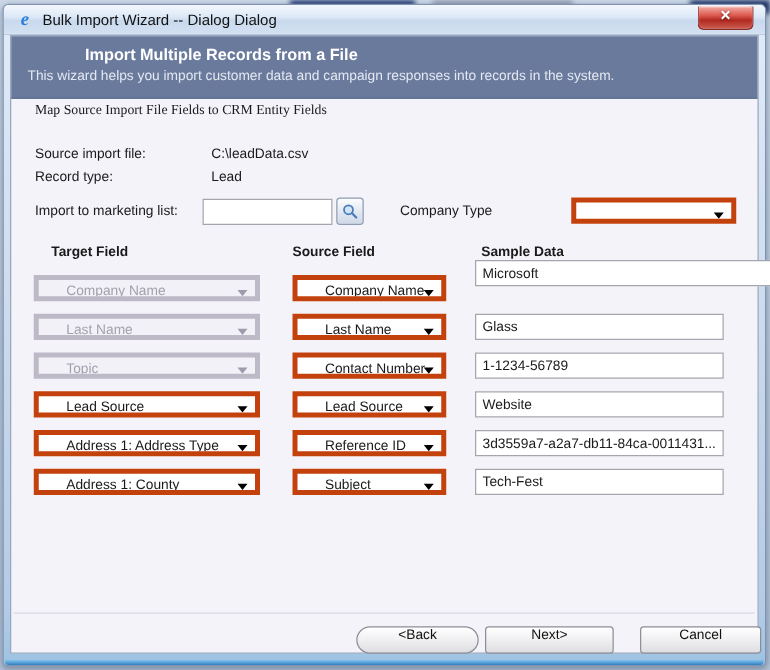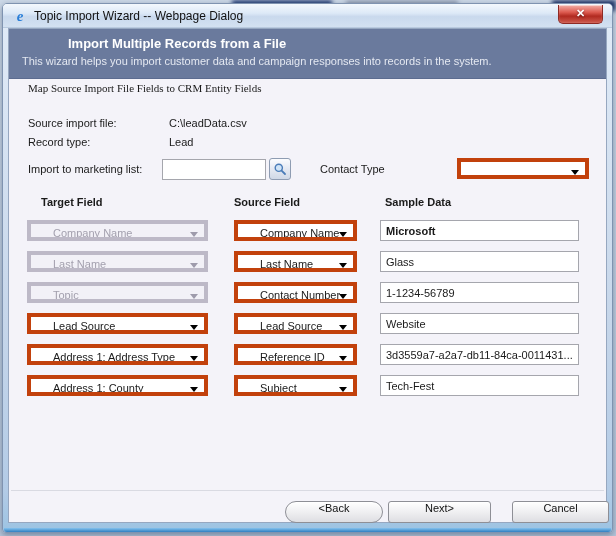--- a/index.html
+++ b/index.html
@@ -111,21 +111,21 @@
 <body>
 
 <div class="bg-blob b1"></div>
 <div class="bg-blob b2"></div>
 <div class="bg-blob b3"></div>
 
 <div class="dialog">
 
   <div class="titlebar">
     <span class="app-icon">e</span>
-    <span class="title-text">Topic Import Wizard -- Webpage Dialog</span>
+    <span class="title-text">Bulk Import Wizard -- Dialog Dialog</span>
   </div>
   <div class="close-btn">
     <span>✕</span>
   </div>
 
   <div class="page">
 
     <div class="band">
       <div class="band-title">Import Multiple Records from a File</div>
       <div class="band-sub">This wizard helps you import customer data and campaign responses into records in the system.</div>
@@ -142,37 +142,37 @@
       <div class="lbl" style="left:160px; top:56px;">Lead</div>
 
       <div class="lbl" style="left:19px; top:83px;">Import to marketing list:</div>
       <input class="tb" style="left: 153px; top: 79px; width: 104px;" value="">
       <div class="lookup-btn" style="left:260px; top:78px;">
         <svg width="14" height="14" viewBox="0 0 14 14">
           <circle cx="5.8" cy="5.8" r="3.6" fill="#cfe4f7" stroke="#4a7cb8" stroke-width="1.4"></circle>
           <line x1="8.6" y1="8.6" x2="12" y2="12" stroke="#4a7cb8" stroke-width="1.8" stroke-linecap="round"></line>
         </svg>
       </div>
-      <div class="lbl" style="left:311px; top:83px;">Contact Type</div>
+      <div class="lbl" style="left:311px; top:83px;">Company Type</div>
       <div class="combo" style="left:448px; top:78px; width:132px;">
         <span></span>
         <span class="arrow"></span>
       </div>
 
       <div class="hdr" style="left:32px; top:116px;">Target Field</div>
       <div class="hdr" style="left:225px; top:116px;">Source Field</div>
       <div class="hdr" style="left:376px; top:116px;">Sample Data</div>
 
       <div class="combo disabled" style="left:18px; top:140px; width:181px;">
         <span>Company Name</span><span class="arrow"></span>
       </div>
       <div class="combo" style="left:225px; top:140px; width:123px;">
         <span>Company Name</span><span class="arrow"></span>
       </div>
-      <input class="tb" style="left: 371px; top: 140px; width: 199px; font-weight: bold;" readonly="" value="Microsoft">
+      <input class="tb" style="left: 371px; top: 128px; width: 237px;" readonly="" value="Microsoft">
 
       <div class="combo disabled" style="left:18px; top:171px; width:181px;">
         <span>Last Name</span><span class="arrow"></span>
       </div>
       <div class="combo" style="left:225px; top:171px; width:123px;">
         <span>Last Name</span><span class="arrow"></span>
       </div>
       <input class="tb" style="left: 371px; top: 171px; width: 199px;" readonly="" value="Glass">
 
       <div class="combo" style="left:225px; top:202px; width:123px;">

